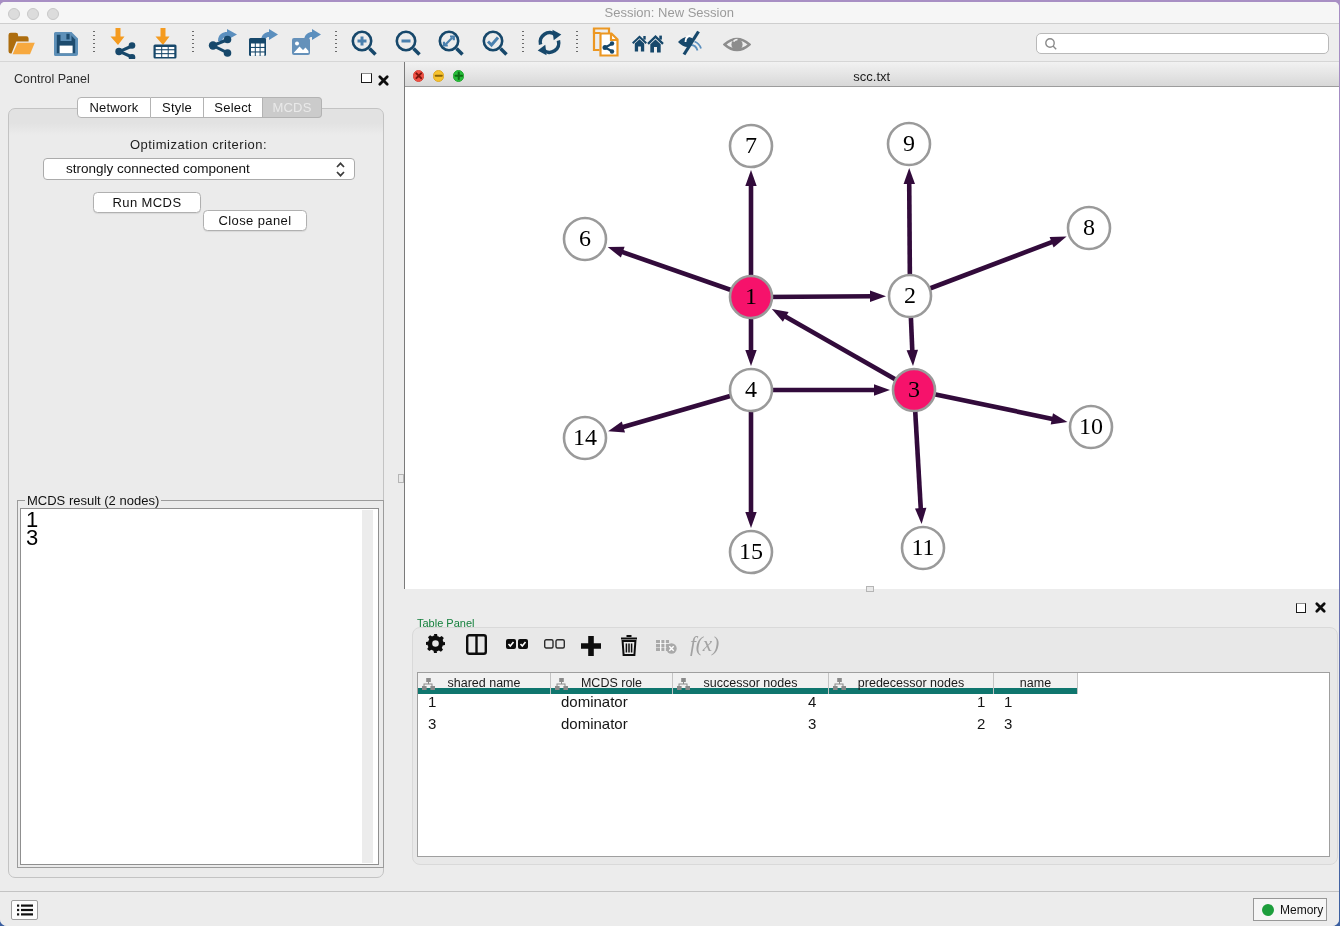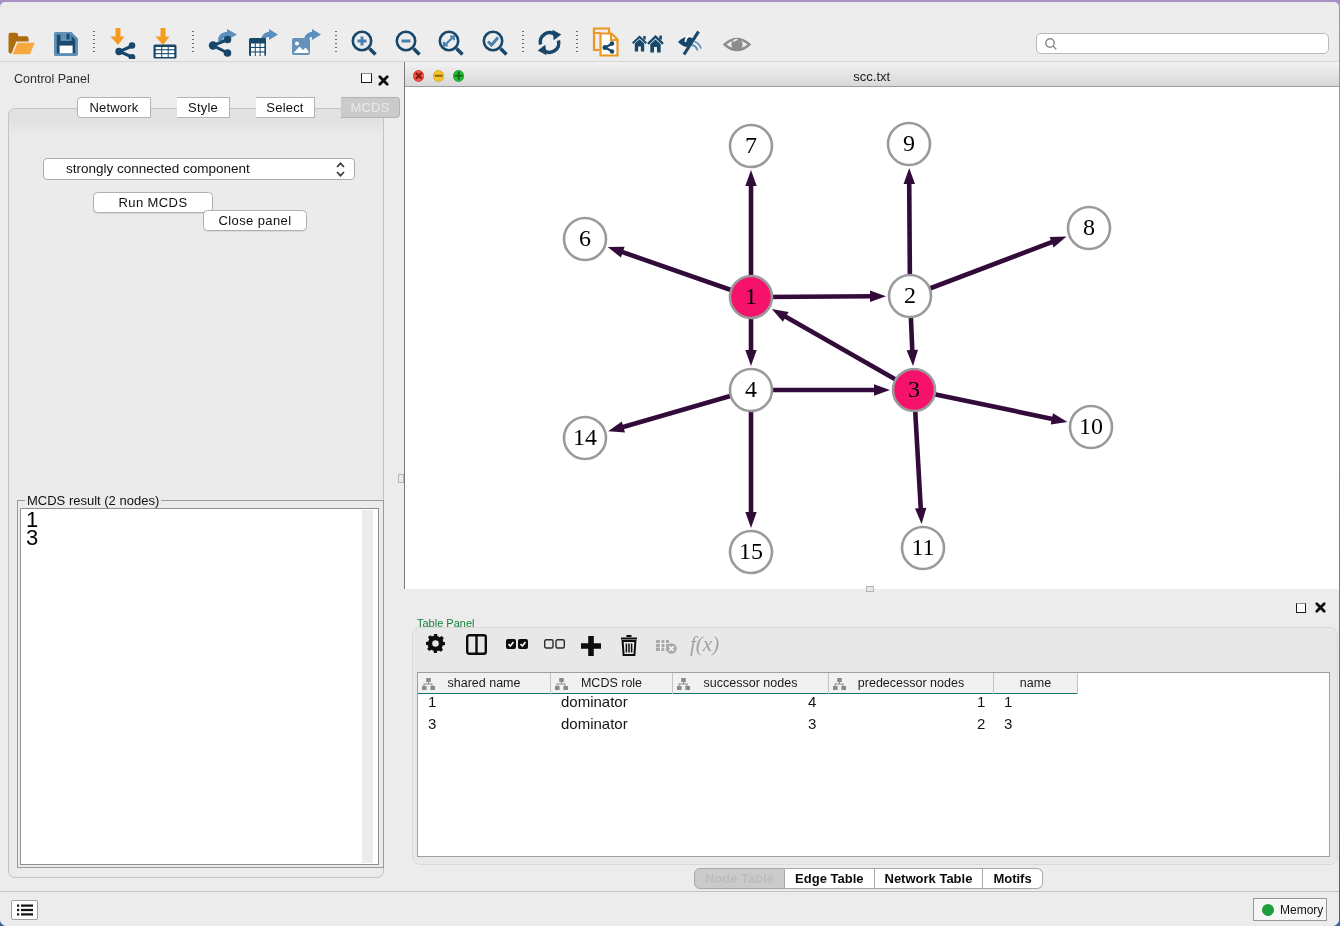--- a/index.html
+++ b/index.html
@@ -22,21 +22,21 @@
 .tsep { position:absolute; top:7px; height:24px; width:1.5px;
   background:repeating-linear-gradient(#6a6a6a 0 1.5px, rgba(0,0,0,0) 1.5px 4px); }
 #searchbox { position:absolute; left:1036px; top:9px; width:293px; height:21px;
   background:#fff; border:1px solid #b9b9b9; border-radius:5px; }
 
 #cp { position:absolute; left:0; top:60px; width:397px; bottom:35px; background:#ececec; }
 #cp-title { position:absolute; left:14px; top:10px; font-size:12.5px; color:#2e2e2e; }
 #cp-float { position:absolute; left:361px; top:11px; width:11px; height:10px;
   border:1.5px solid #1a1a1a; border-top-color:#8e8e8e; background:#fff; }
 .tabpane { position:absolute; background:#ebebeb; border:1px solid #c3c3c3; border-radius:7px; }
-.tabrow { position:absolute; display:flex;gap:26px; }
+.tabrow { position:absolute; display:flex; }
 .tab { height:21px; line-height:20px; font-size:13px; letter-spacing:0.2px; color:#111; background:#fff;
   border:1px solid #b3b3b3; border-left:none; padding:0 14px; text-align:center; }
 .tab.first { border-left:1px solid #b3b3b3; border-radius:4px 0 0 4px; }
 .tab.last { border-radius:0 4px 4px 0; }
 .tab.sel { background:#cbcbcb; color:#e9e9e9; border-color:#b3b3b3; }
 #opt-label { position:absolute; left:0; width:100%; top:75px; text-align:center;
   font-size:13px; letter-spacing:0.5px; color:#1d1d1d; }
 #combo { position:absolute; left:43px; top:96px; width:312px; height:22px; background:#fff;
   border:1px solid #ababab; border-radius:4px; font-size:13.5px; color:#111;
   line-height:20px; padding-left:22px; }
@@ -63,21 +63,21 @@
 #tp { position:absolute; left:404px; top:594px; right:0; height:295px; background:#ececec; }
 #tp-sub { position:absolute; left:8px; top:31px; right:1px; height:238px;
   background:#e8e8e8; border:1px solid #d9d9d9; border-radius:8px; }
 #tp-title { position:absolute; left:13px; top:21px; font-size:11px; color:#15803d; }
 #tp-float { position:absolute; right:33px; top:7px; width:10px; height:10px;
   border:1.5px solid #1a1a1a; border-top-color:#8e8e8e; background:#fff; }
 .tpi { position:absolute; top:38px; }
 #tbl { position:absolute; left:13px; top:76px; right:9px; height:185px; background:#fff;
   border:1px solid #9f9f9f; }
 #thead { position:absolute; left:0; top:0; width:660px; height:21px; background:#f1f1f1;
-  border-bottom:1px solid #0f766e; display:flex; font-size:12.5px; color:#1a1a1a; }
+  border-bottom:6px solid #0f766e; display:flex; font-size:12.5px; color:#1a1a1a; }
 .oc { position:absolute; left:4px; top:4.5px; }
 .th { position:relative; height:21px; line-height:21px; text-align:center;
   border-right:1px solid #c4c4c4; }
 .trow { position:absolute; left:0; height:21px; font-size:15px; color:#151515; }
 .trow span { position:absolute; top:0px; }
 #tp-tabs { position:absolute; left:290px; top:272px; display:flex; }
 .btab { height:21px; line-height:20px; font-size:13px; font-weight:bold; color:#0c0c0c;
   background:#fff; border:1px solid #a8a8a8; border-left:none; padding:0 10px; }
 .btab.first { border-left:1px solid #a8a8a8; border-radius:6px 0 0 6px; }
 .btab.last { border-radius:0 6px 6px 0; }
@@ -88,20 +88,26 @@
 #sb-list { position:absolute; left:11px; top:8px; width:27px; height:20px; background:#fdfdfd;
   border:1px solid #9f9f9f; border-radius:2px; }
 #sb-mem { position:absolute; right:11.5px; top:6px; width:74px; height:23px; background:#f6f6f6;
   border:1px solid #989898; font-size:12px; color:#111; }
 .handle { position:absolute; background:#e9e9e9; border:1px solid #b5b5b5; }
 </style>
 </head>
 <body>
 <div id="win">
 
+  <div id="titlebar">
+    <div class="tl" style="left:8px;"></div>
+    <div class="tl" style="left:27px;"></div>
+    <div class="tl" style="left:47px;"></div>
+    <div id="title-text">Session: New Session</div>
+  </div>
 
   <div id="toolbar">
     <span class="tsep" style="left:93px;"></span>
     <span class="tsep" style="left:192px;"></span>
     <span class="tsep" style="left:335px;"></span>
     <span class="tsep" style="left:522px;"></span>
     <span class="tsep" style="left:576px;"></span>
     <svg class="tbi" style="left:8px;top:8px;" width="28" height="23" viewBox="0 0 28 23">
       <path fill="#ad6d0e" d="M0.5 3 a2.2 2.2 0 0 1 2.2-2.2 h5.2 a2.2 2.2 0 0 1 2.2 2.2 v1.3 h8.3 a2.2 2.2 0 0 1 2.2 2.2 v3 H8.3 L3.5 21.5 h-0.8 a2.2 2.2 0 0 1-2.2-2.2 Z"></path>
       <path fill="#f7a93f" d="M4.6 22.3 L9.6 10.7 H26.8 L22 22.3 Z"></path>
@@ -265,26 +271,27 @@
       <path d="M3 3 L11 11 M11 3 L3 11" stroke="#0d0d0d" stroke-width="3" stroke-linecap="round"></path>
     </svg>
     <div class="tabpane" style="left:8px; top:46px; width:376px; bottom:13px;
       background:linear-gradient(#e2e2e2 0px,#e2e2e2 14px,#ebebeb 26px);"></div>
     <div class="tabrow" style="left:77px; top:35px;">
       <div class="tab first" style="width:74px; padding:0;">Network</div>
       <div class="tab" style="width:53px; padding:0;">Style</div>
       <div class="tab" style="width:59px; padding:0;">Select</div>
       <div class="tab last sel" style="width:59px; padding:0;">MCDS</div>
     </div>
+    <div id="opt-label">Optimization criterion:</div>
     <div id="combo">strongly connected component
       <svg width="11" height="15" viewBox="0 0 11 15" style="position:absolute;right:8px;top:3px;">
         <path d="M2 5 L5.5 1.3 L9 5 M2 10 L5.5 13.7 L9 10" fill="none" stroke="#3c3c3c" stroke-width="1.7"></path>
       </svg>
     </div>
-    <div class="btn" style="left:93px; width:120px;">Run MCDS</div>
+    <div class="btn" style="left:93px; width:108px;">Run MCDS</div>
     <div class="btn" style="left:203px; width:104px;margin-top:18px;">Close panel</div>
     <div id="fieldset">
       <div id="fs-legend">MCDS result (2 nodes)</div>
       <div id="fs-white">1<br>3
         <div id="fs-scroll"></div>
       </div>
     </div>
   </div>
 
   <div id="scc">
@@ -482,26 +489,20 @@
           <span style="left:586px;">1</span>
       </div>
       <div class="trow" style="top:41.5px;">
         <span style="left:10px;">3</span>
           <span style="left:143px;">dominator</span>
         <span style="left:390px;">3</span>
           <span style="left:559px;">2</span>
           <span style="left:586px;">3</span>
       </div>
     </div>
-    <div id="tp-tabs">
-      <div class="btab first sel">Node Table</div>
-      <div class="btab">Edge Table</div>
-      <div class="btab">Network Table</div>
-      <div class="btab last">Motifs</div>
-    </div>
   </div>
 
   <div id="statusbar">
     <div id="sb-list">
       <svg width="16" height="12" viewBox="0 0 16 12" style="position:absolute;left:5px;top:3px;">
         <g fill="#111">
           <rect x="0" y="0.5" width="2.2" height="2.2"></rect>
             <rect x="4" y="0.5" width="12" height="2.2"></rect>
           <rect x="0" y="4.9" width="2.2" height="2.2"></rect>
             <rect x="4" y="4.9" width="12" height="2.2"></rect>

